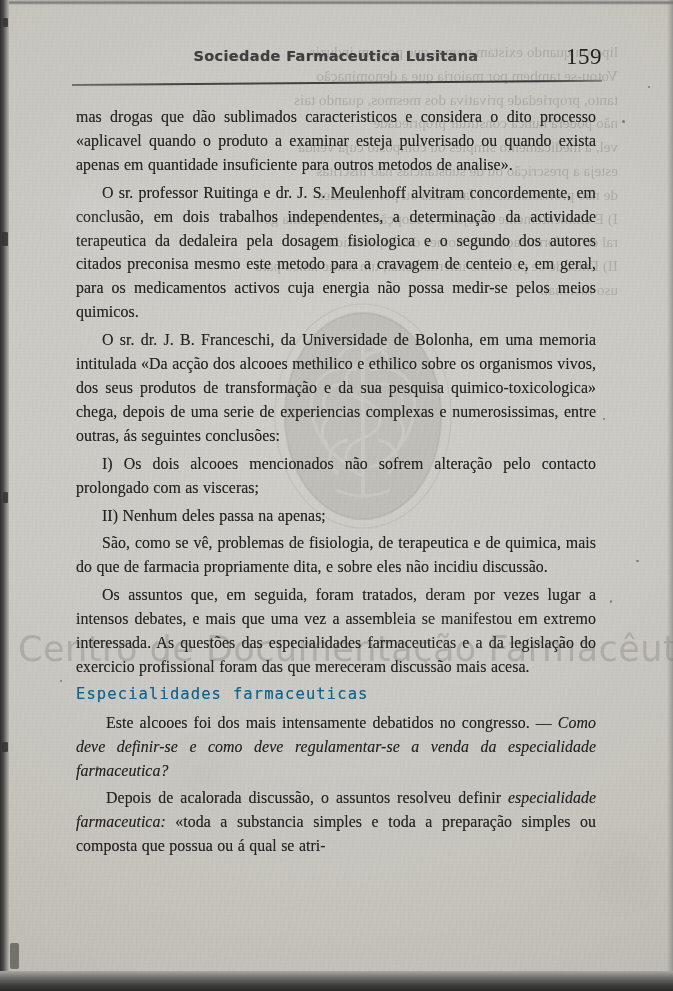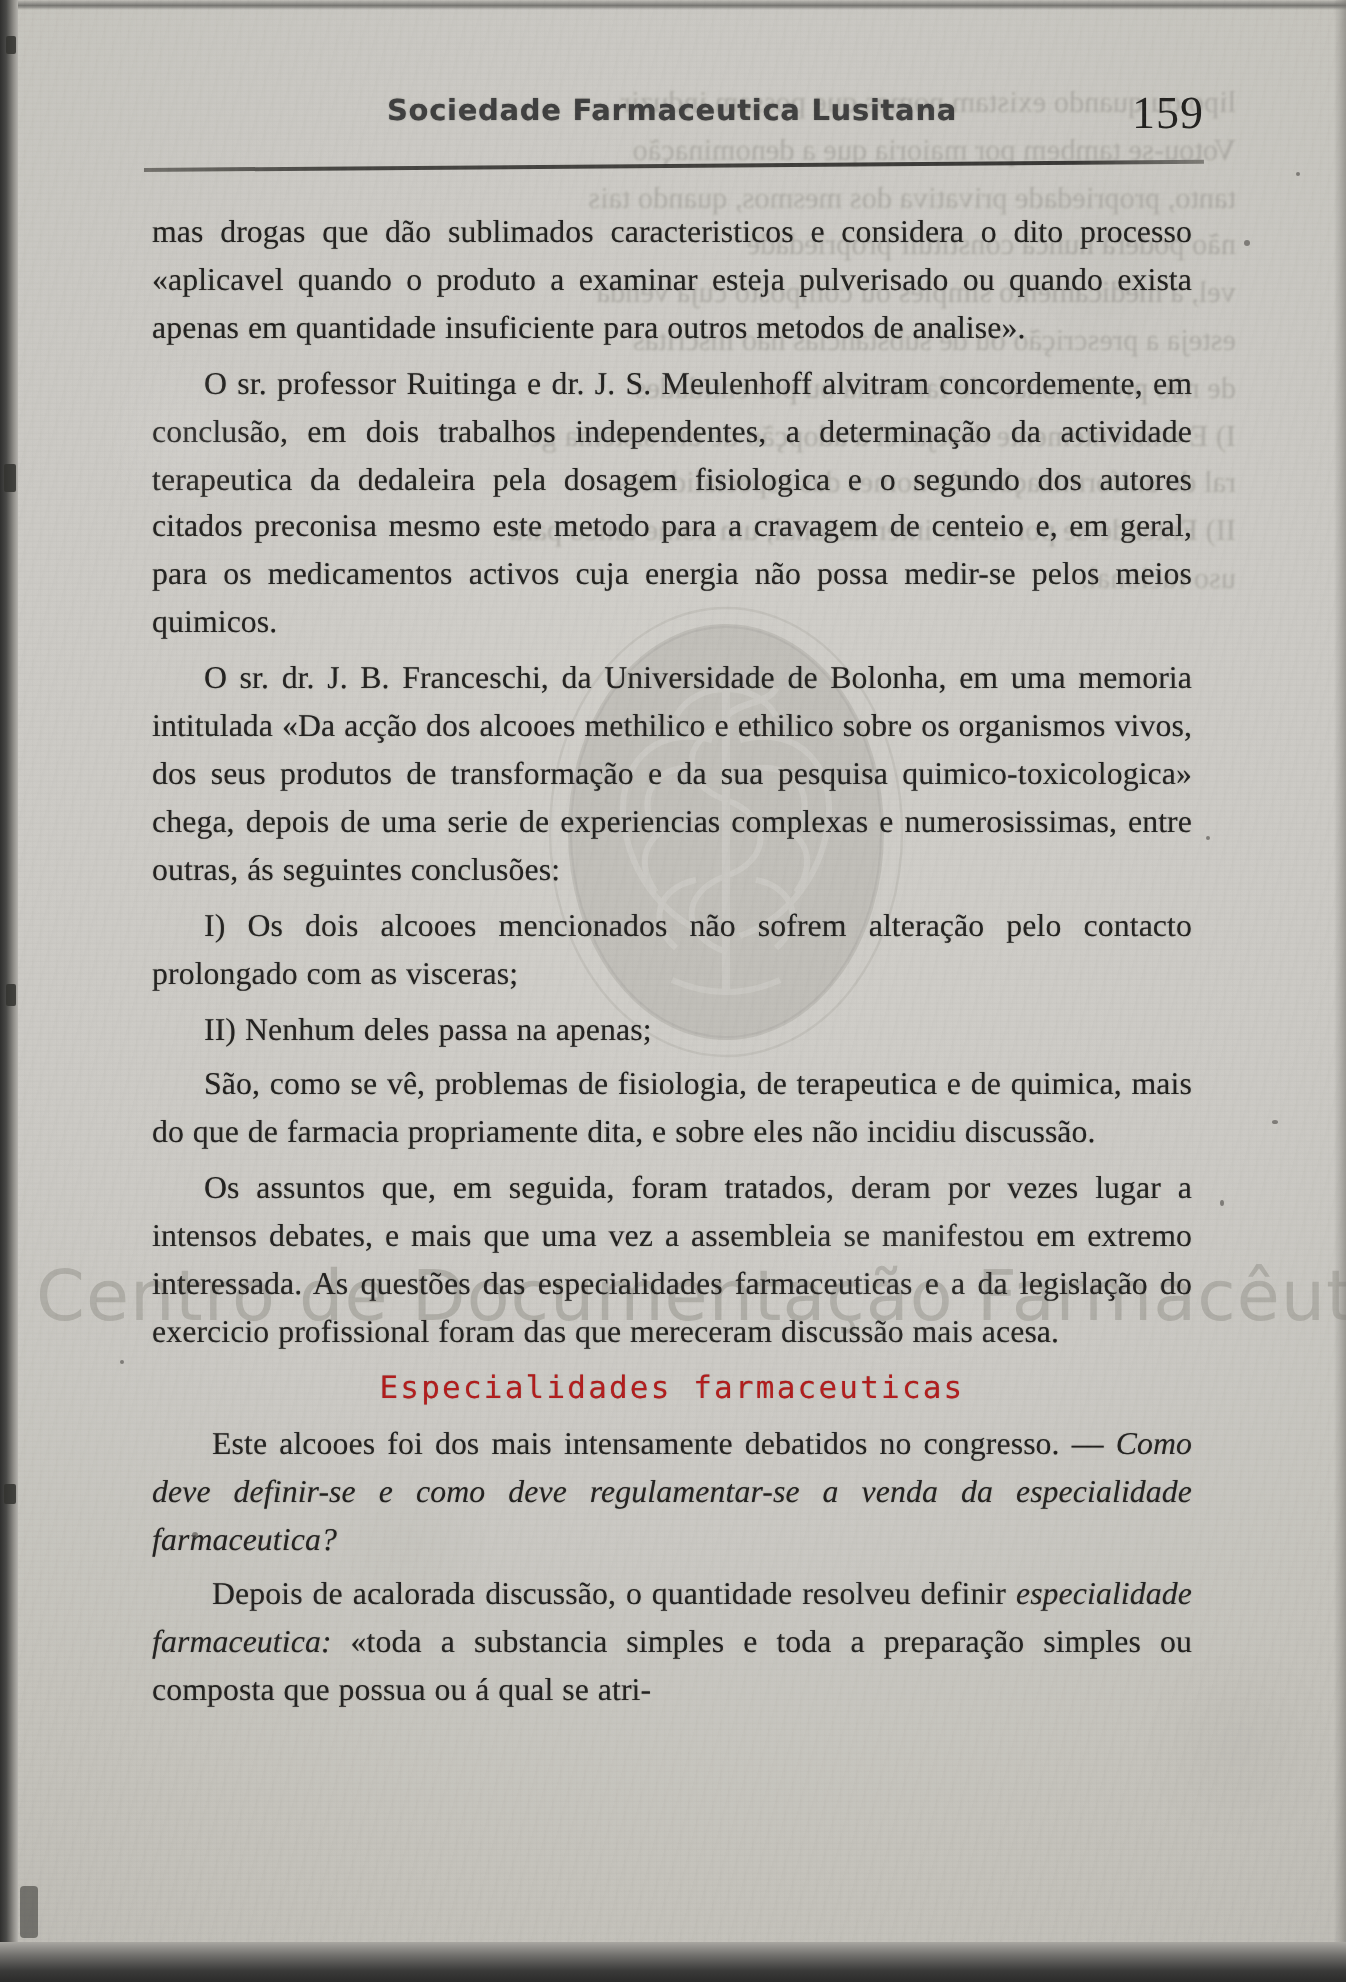--- a/index.html
+++ b/index.html
@@ -198,25 +198,25 @@
   }
   .column p { margin: 4px; }
   .column p.ind  { text-indent: 26px; }
   .column p.ind2 { text-indent: 30px; }
   .column em { font-style: italic; }
 
   .last-line-left { text-align-last: left; font-family: Liberation Serif, serif; }
 
   .heading {
     margin: 26px 0 14px 0;
-    text-align: center;
+    text-align: left;
     font-family: "DejaVu Sans Mono", "Liberation Mono", monospace;
     font-size: 15.5px;
     letter-spacing: 1.1px;
-    color: #b91c1c;
+    color: #0369a1;
     text-indent: 0;
     text-shadow: 0 0 .5px rgba(40,40,38,.4);
   }
 
   
   .softener {
     position: absolute;
     inset: 0;
     pointer-events: none;
     background: rgba(168,166,160,.10);
@@ -298,21 +298,21 @@
     <p class="ind last-line-left">II) Nenhum deles passa na apenas;</p>
 
     <p class="ind">São, como se vê, problemas de fisiologia, de terapeutica e de quimica, mais do que de farmacia propriamente dita, e sobre eles não incidiu discussão.</p>
 
     <p class="ind">Os assuntos que, em seguida, foram tratados, deram por vezes lugar a intensos debates, e mais que uma vez a assembleia se manifestou em extremo interessada. As questões das especialidades farmaceuticas e a da legislação do exercicio profissional foram das que mereceram discussão mais acesa.</p>
 
     <p class="heading">Especialidades farmaceuticas</p>
 
     <p class="ind2"><span>Este alcooes foi dos mais intensamente debatidos no congresso. — </span><em>Como deve definir-se e como deve regulamentar-se a venda da especialidade farmaceutica?</em></p>
 
-    <p class="ind2"><span>Depois de acalorada discussão, o quantidade resolveu definir </span><em>especialidade farmaceutica:</em><span> «toda a substancia simples e toda a preparação simples ou composta que possua ou á qual se atri-</span></p>
+    <p class="ind2"><span>Depois de acalorada discussão, o assuntos resolveu definir </span><em>especialidade farmaceutica:</em><span> «toda a substancia simples e toda a preparação simples ou composta que possua ou á qual se atri-</span></p>
 
   </div>
 
   <div class="grain"></div>
   <div class="blotch"></div>
   <div class="softener"></div>
 
   <div class="speck" style="left:622px; top:120px; width:3px; height:3px;"></div>
   <div class="speck" style="left:648px; top:86px;  width:2px; height:2px;"></div>
   <div class="speck" style="left:603px; top:418px; width:2px; height:2px;"></div>

